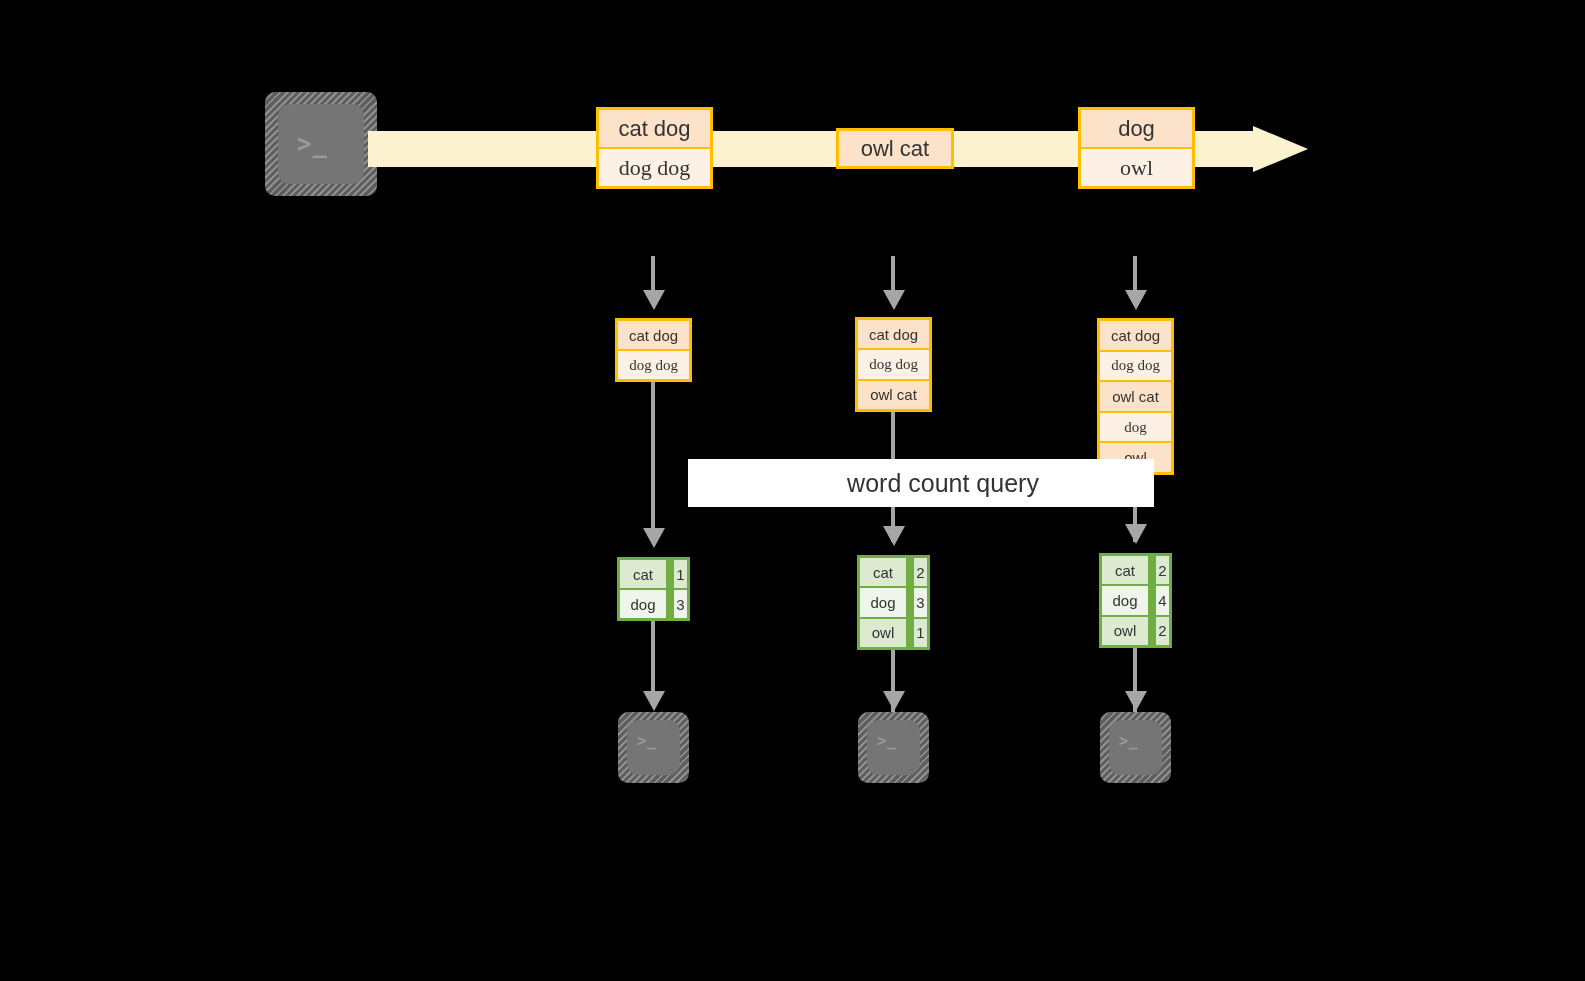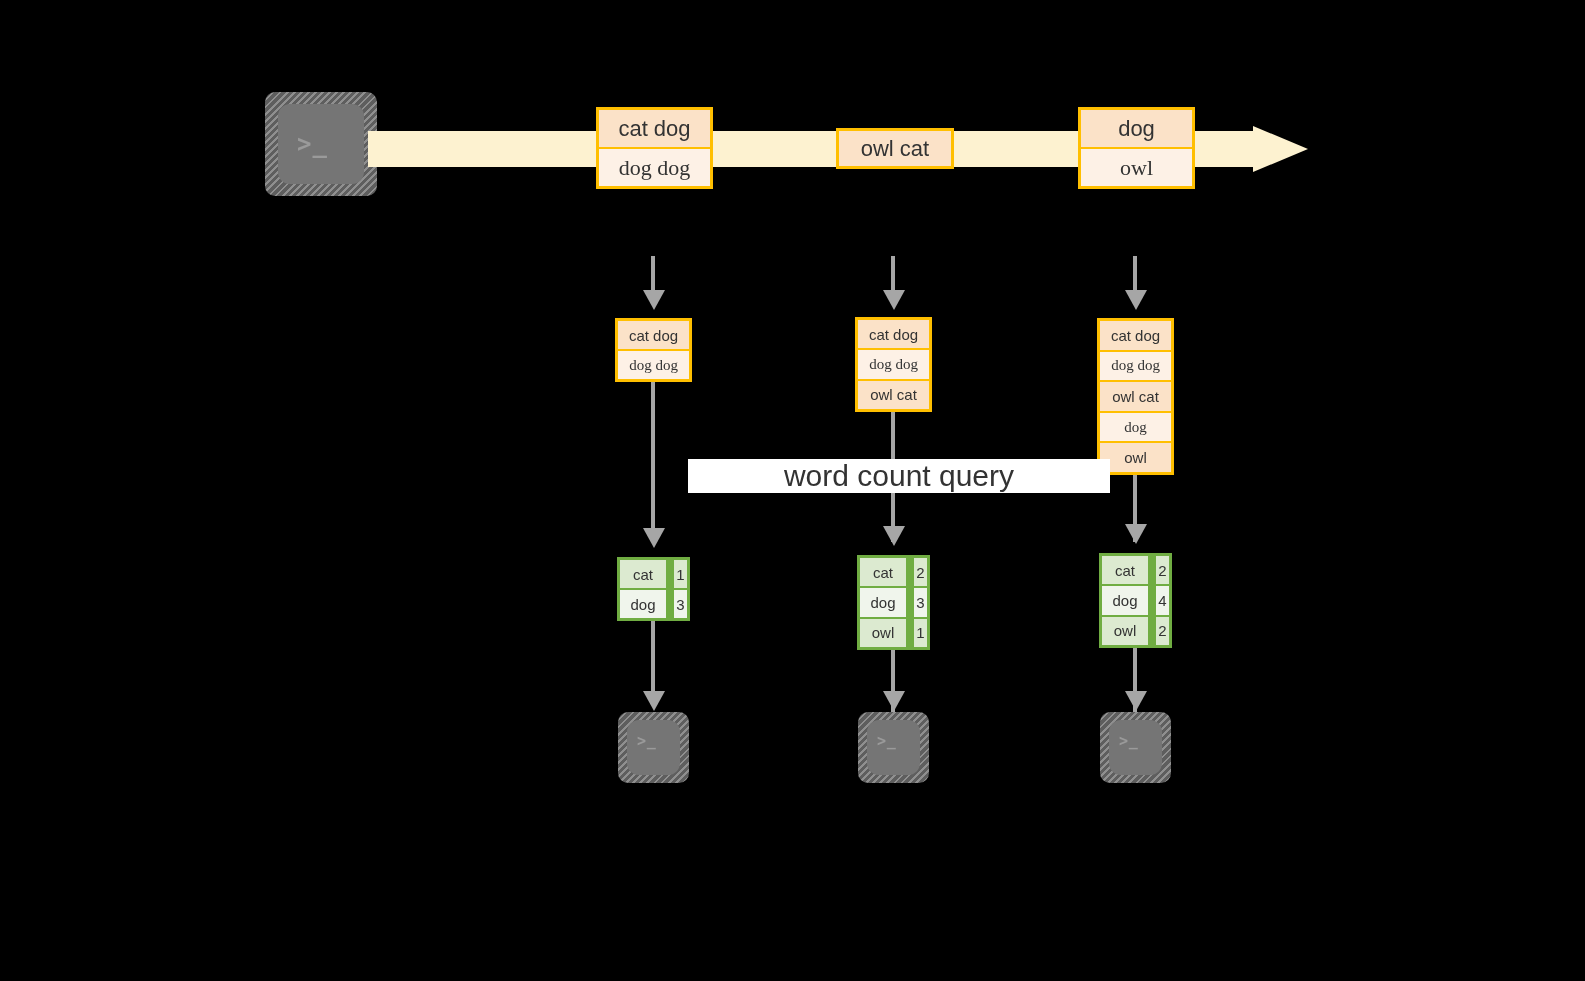--- a/index.html
+++ b/index.html
@@ -271,15 +271,15 @@
 
   <div class="vline" style="left:1133px; top:648px; height:64px;"></div>
   <div class="vhead" style="left:1125px; top:691px;"></div>
 
   <div class="term" style="left:1100px; top:712px; width:71px; height:71px;">
     <div class="hatch"></div>
     <div class="body" style="left:9px; top:8px; right:9px; bottom:8px;"></div>
     <div class="glyph" style="left:19px; top:22px; font-size:15px;">&gt;_</div>
   </div>
 
-  <div class="qlabel" style="left:688px; top:459px; width:422px; height:34px; font-size:30px;">word count query</div>
+  <div class="qlabel" style="left:688px; top:459px; width:422px; height:48px; font-size:25px;padding-left:44px;">word count query</div>
 
 </div>
 
 </body></html>

